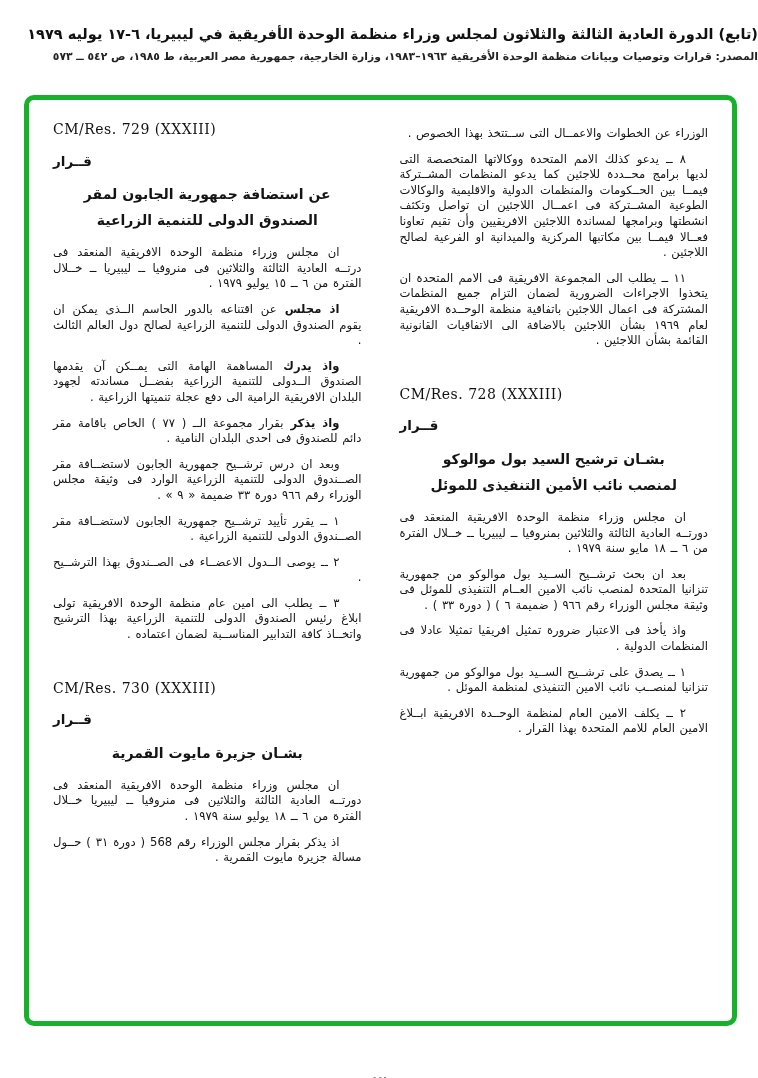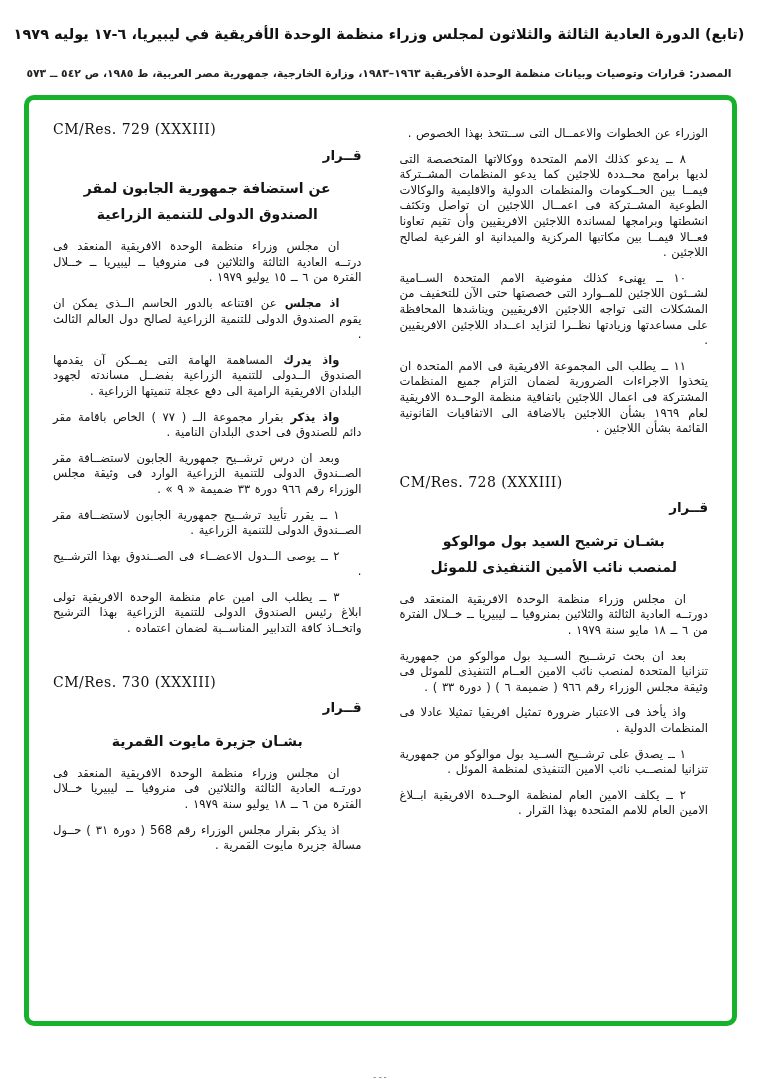--- a/index.html
+++ b/index.html
@@ -7,29 +7,29 @@
     width:758px;height:1078px;
     background:#ffffff;
     font-family:"DejaVu Sans",sans-serif;
     color:#141414;
     position:relative;
     overflow:hidden;
   }
   
   .hdr{
     position:absolute;top:26px;left:0;right:0;
-    text-align:center;
+    text-align:right;
   }
   .hdr-line1{
     font-size:14.5px;font-weight:bold;
     letter-spacing:0.2px;
     color:#111;
   }
   .hdr-line2{
-    margin-top:25px;
+    margin-top:8px;
     font-size:10.8px;font-weight:bold;
     color:#222;
   }
   
   .frame{
     position:absolute;
     left:24px;top:95px;
     width:713px;height:931px;
     border:5px solid #18b12c;
     border-radius:10px;
@@ -64,24 +64,24 @@
     direction:ltr;
     text-align:left;
     font-family:"DejaVu Serif","Liberation Serif",serif;
     font-size:14px;
     letter-spacing:0.5px;
     color:#111;
     margin:38px 0 10px 0;
   }
   .col .label:first-child{margin-top:6px;}
   .heading{
-    text-align:right;
+    text-align:left;
     font-weight:bold;
     font-size:13.5px;
-    margin:4px 0 12px 0;
+    margin:16px 0 12px 0;
   }
   .subheading{
     text-align:center;
     font-weight:bold;
     font-size:14px;
     line-height:26px;
     margin:4px 18px 12px 18px;
   }
   
   .footer{
@@ -100,21 +100,20 @@
 <div class="hdr">
   <div class="hdr-line1">(تابع) الدورة العادية الثالثة والثلاثون لمجلس وزراء منظمة الوحدة الأفريقية في ليبيريا، ٦-١٧ يوليه ١٩٧٩</div>
   <div class="hdr-line2">المصدر: قرارات وتوصيات وبيانات منظمة الوحدة الأفريقية ١٩٦٣–١٩٨٣، وزارة الخارجية، جمهورية مصر العربية، ط ١٩٨٥، ص ٥٤٢ ــ ٥٧٣</div>
 </div>
 
 <div class="frame">
   <div class="cols">
     <div class="col" id="col-right">
         <div class="block paragraph noindent">الوزراء عن الخطوات والاعمــال التى ســتتخذ بهذا الخصوص .</div>
         <div class="block paragraph">٨ ــ يدعو كذلك الامم المتحدة ووكالاتها المتخصصة التى لديها برامج محــددة للاجئين كما يدعو المنظمات المشــتركة فيمــا بين الحــكومات والمنظمات الدولية والاقليمية والوكالات الطوعية المشــتركة فى اعمــال اللاجئين ان تواصل وتكثف انشطتها وبرامجها لمساندة اللاجئين الافريقيين وأن تقيم تعاونا فعــالا فيمــا بين مكاتبها المركزية والميدانية او الفرعية لصالح اللاجئين .</div>
-        <div class="block paragraph">١٠ ــ يهنىء كذلك مفوضية الامم المتحدة الســامية لشــئون اللاجئين للمــوارد التى خصصتها حتى الآن للتخفيف من المشكلات التى تواجه اللاجئين الافريقيين ويناشدها المحافظة على مساعدتها وزيادتها نظــرا لتزايد اعــداد اللاجئين الافريقيين .</div>
         <div class="block paragraph">١١ ــ يطلب الى المجموعة الافريقية فى الامم المتحدة ان يتخذوا الاجراءات الضرورية لضمان التزام جميع المنظمات المشتركة فى اعمال اللاجئين باتفاقية منظمة الوحــدة الافريقية لعام ١٩٦٩ بشأن اللاجئين بالاضافة الى الاتفاقيات القانونية القائمة بشأن اللاجئين .</div>
         <div class="block label" dir="ltr">CM/Res. 728 (XXXIII)</div>
         <div class="block heading">قــرار</div>
         <div class="block subheading">بشـان ترشيح السيد بول موالوكو لمنصب نائب الأمين التنفيذى للموئل</div>
         <div class="block paragraph">ان مجلس وزراء منظمة الوحدة الافريقية المنعقد فى دورتــه العادية الثالثة والثلاثين بمنروفيا ــ ليبيريا ــ خــلال الفترة من ٦ ــ ١٨ مايو سنة ١٩٧٩ .</div>
         <div class="block paragraph">بعد ان بحث ترشــيح الســيد بول موالوكو من جمهورية تنزانيا المتحدة لمنصب نائب الامين العــام التنفيذى للموئل فى وثيقة مجلس الوزراء رقم ٩٦٦ ( ضميمة ٦ ) ( دورة ٣٣ ) .</div>
         <div class="block paragraph">واذ يأخذ فى الاعتبار ضرورة تمثيل افريقيا تمثيلا عادلا فى المنظمات الدولية .</div>
         <div class="block paragraph">١ ــ يصدق على ترشــيح الســيد بول موالوكو من جمهورية تنزانيا لمنصــب نائب الامين التنفيذى لمنظمة الموئل .</div>
         <div class="block paragraph">٢ ــ يكلف الامين العام لمنظمة الوحــدة الافريقية ابــلاغ الامين العام للامم المتحدة بهذا القرار .</div>
       </div>

